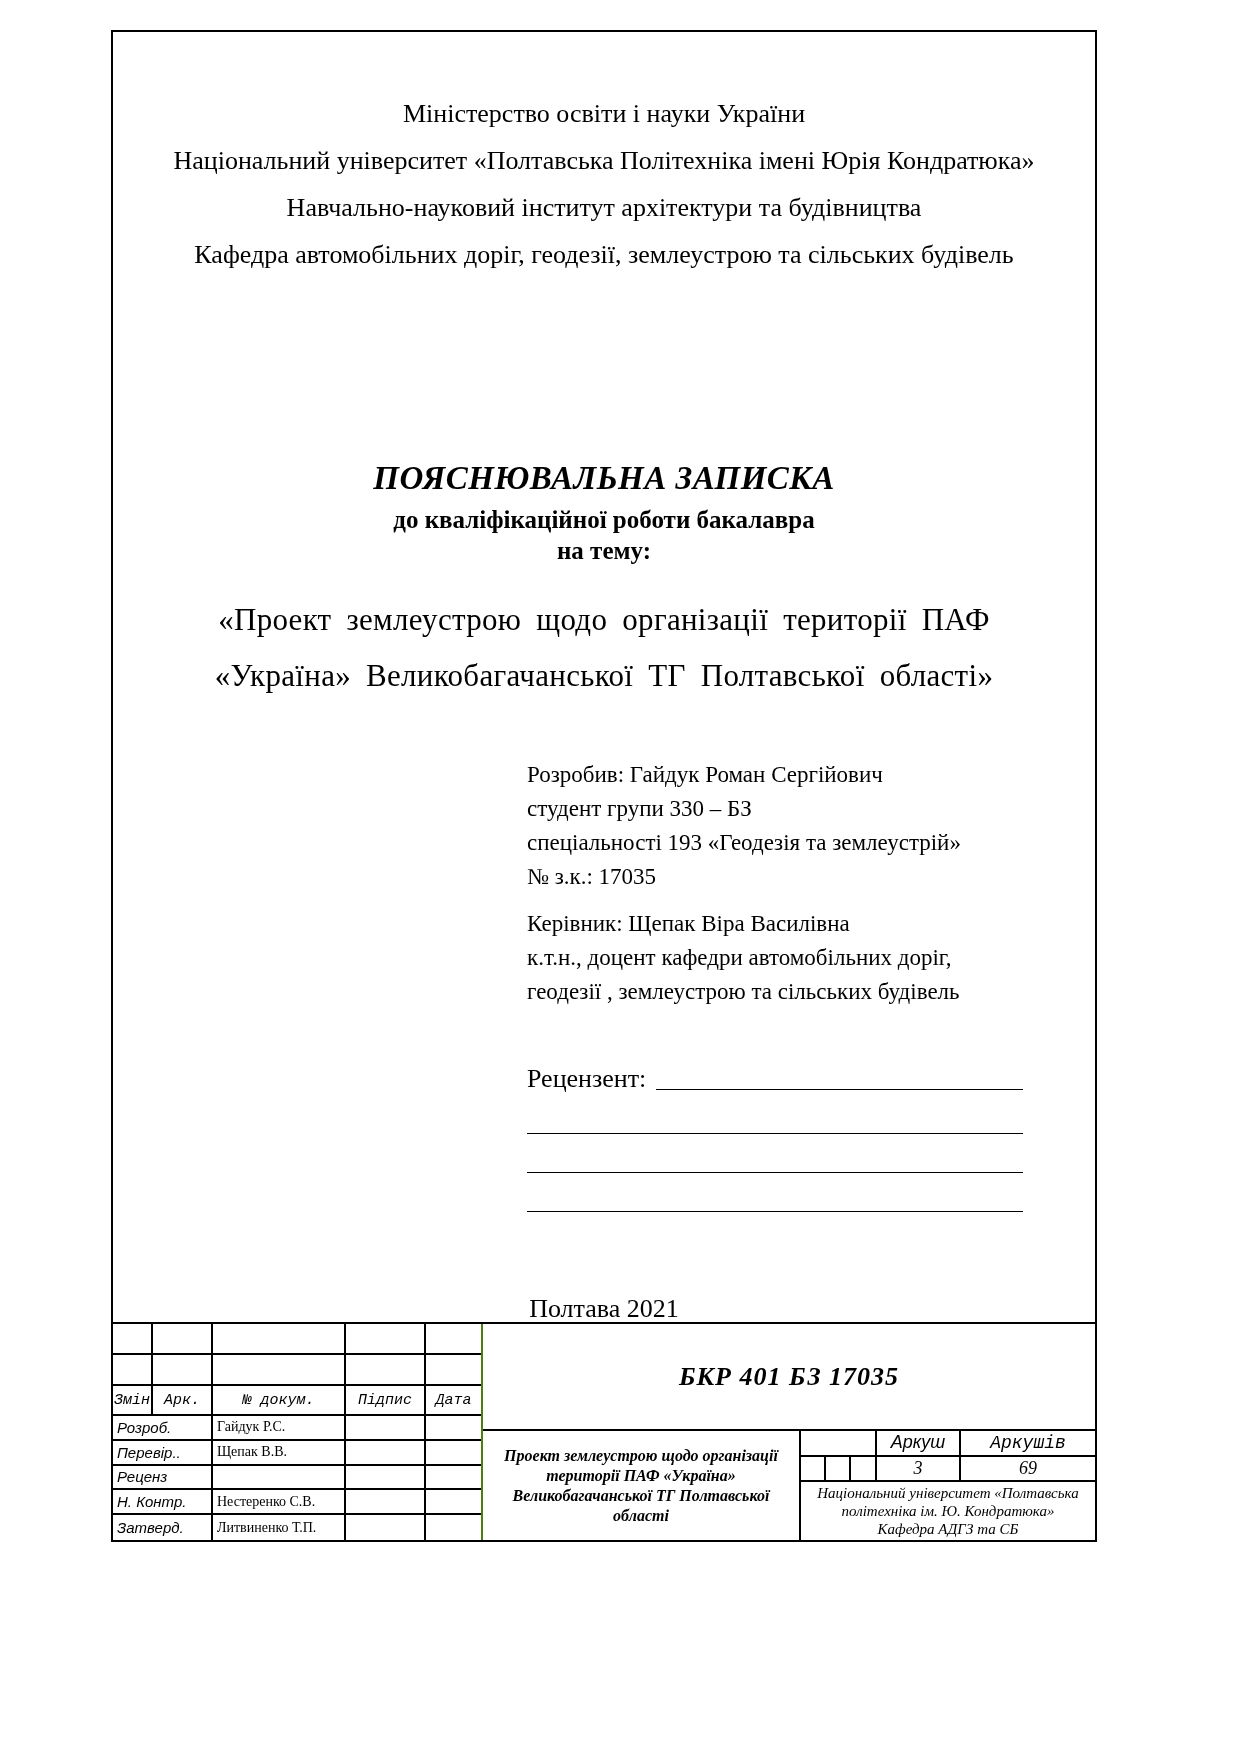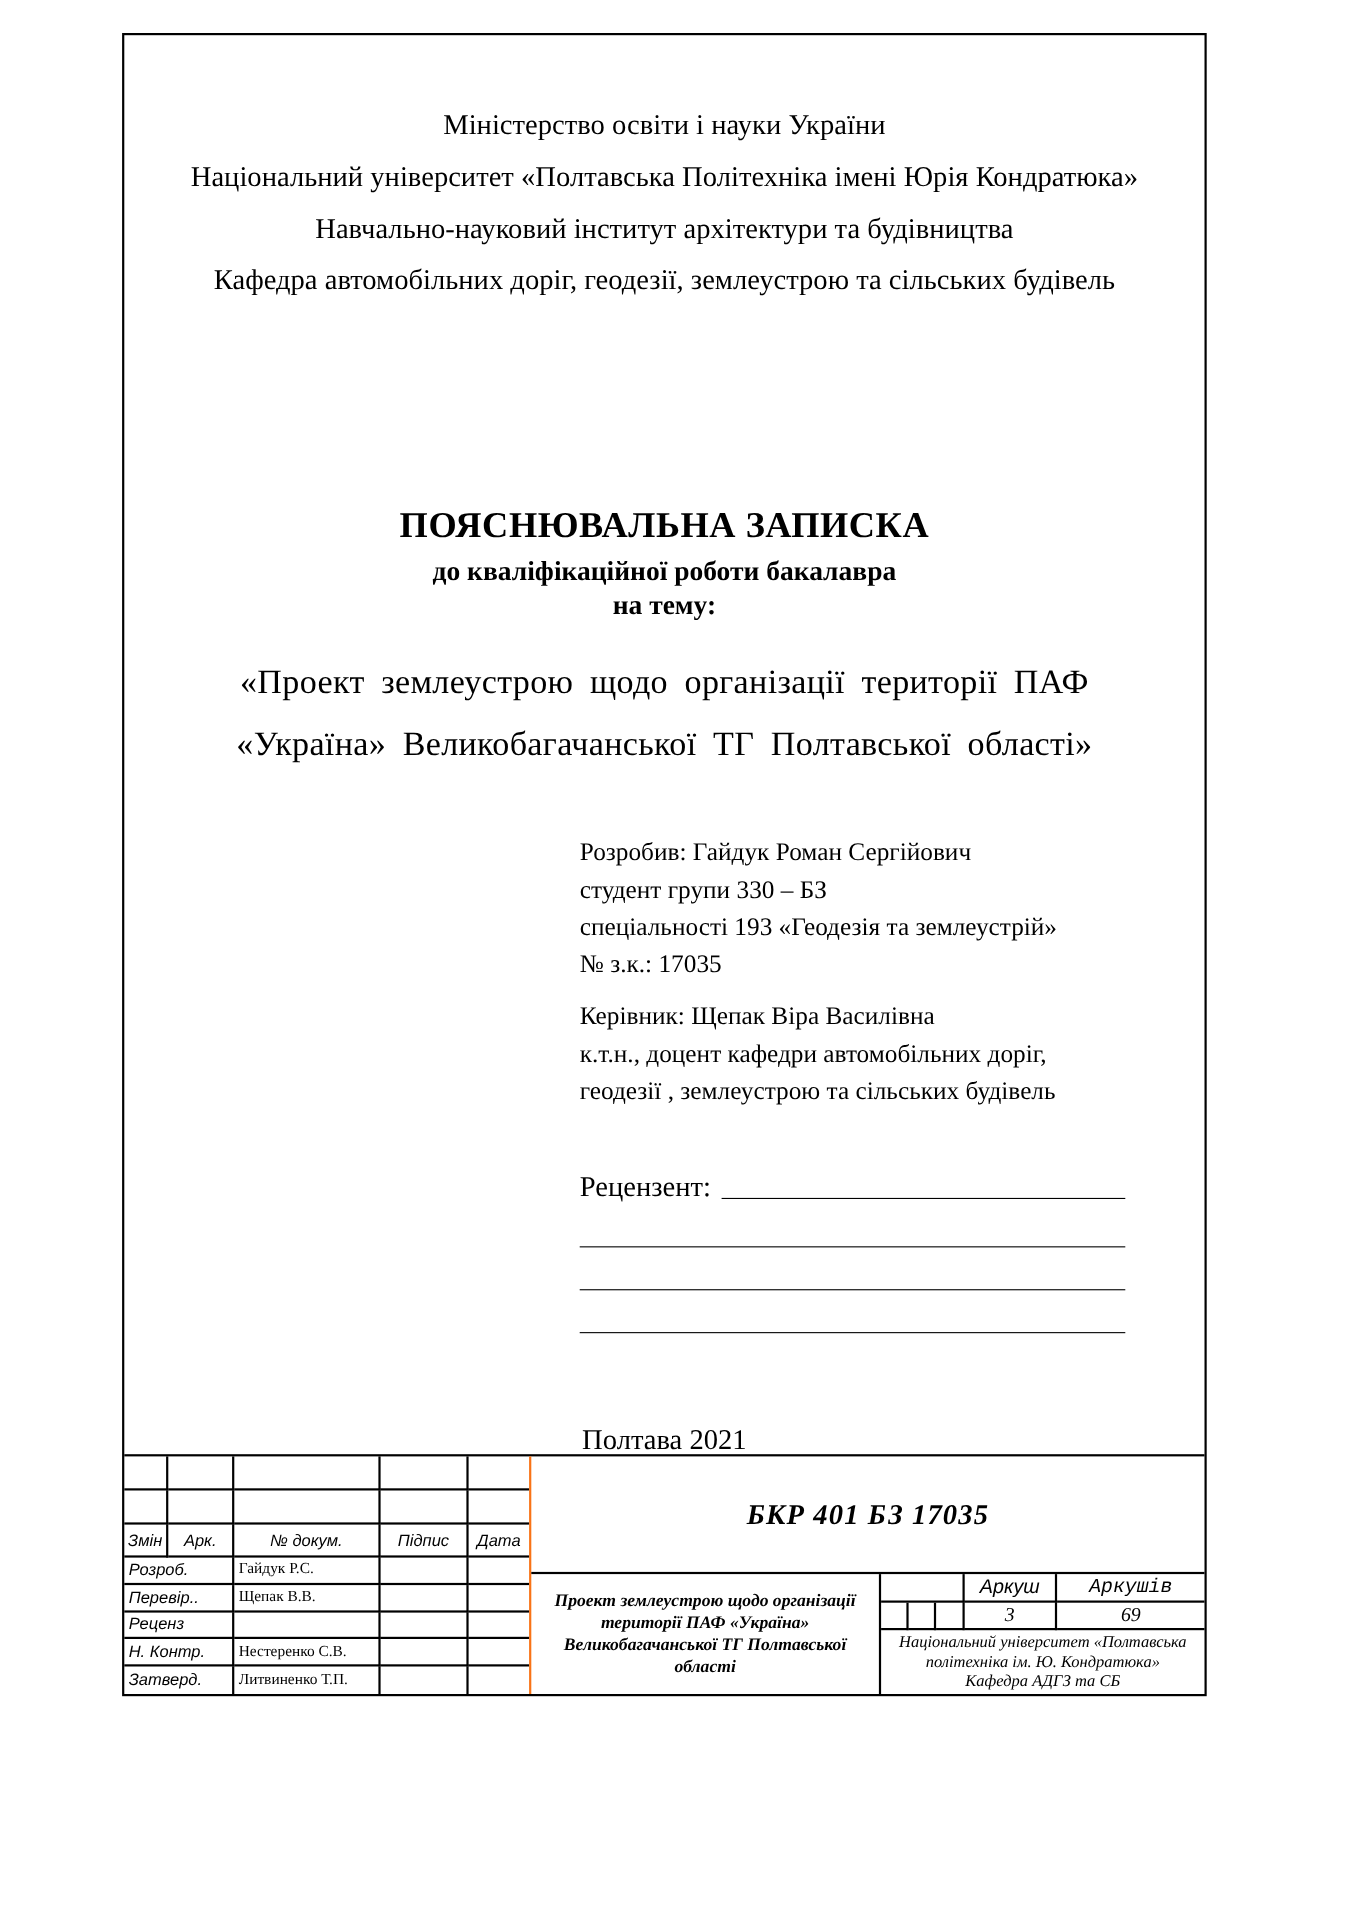--- a/index.html
+++ b/index.html
@@ -10,21 +10,21 @@
   }
   .frame {
     position:absolute; left:111px; top:30px; width:986px; height:1512px;
     border:2px solid #000; box-sizing:border-box;
   }
   .center-line { position:absolute; left:0; right:0; text-align:center; }
 
   .header-lines { position:absolute; top:58px; left:0; right:0; text-align:center;
     font-size:26px; line-height:47px; }
 
-  .doc-heading { top:428px; font-size:33px; font-weight:bold; letter-spacing:0.5px; }
+  .doc-heading { top:428px; font-size:33px; font-weight:bold; letter-spacing:0.5px;font-style:italic; }
   .doc-sub1   { top:474px; font-size:25px; font-weight:bold; }
   .doc-sub2   { top:505px; font-size:25px; font-weight:bold; }
 
   .topic { font-size:31px; word-spacing:7px; letter-spacing:0.3px; }
   .topic1 { top:570px; }
   .topic2 { top:626px; }
 
   .info-block { position:absolute; left:414px; font-size:23px; line-height:34px; }
   .author-block { top:726px; }
   .supervisor-block { top:875px; }
@@ -44,29 +44,29 @@
   .stamp { position:absolute; left:0; right:0; bottom:0; height:218px;
     border-top:2px solid #000; box-sizing:border-box; }
 
   .stamp-left { position:absolute; left:0; top:0; bottom:0; width:368px;
     display:grid; grid-template-columns:40px 60px 133px 80px 1fr;
     grid-template-rows:31px 31px 30px repeat(5, 1fr); }
   .sl-cell { border-right:2px solid #000; border-bottom:2px solid #000;
     box-sizing:border-box; overflow:hidden;
     font-family:"Liberation Sans","DejaVu Sans",sans-serif; font-style:italic;
     font-size:15px; display:flex; align-items:center; padding-left:4px; }
-  .sl-cell.center { justify-content:center; padding-left:0; }
+  .sl-cell.center { justify-content:center; padding-left:0;font-family:Liberation Mono, monospace; }
   .sl-cell.name { font-family:"Liberation Serif","DejaVu Serif",serif;
     font-style:normal; font-size:14px; }
   .span2 { grid-column:span 2; }
   .no-br { border-right:none; }
   .no-bb { border-bottom:none; }
 
   .stamp-right { position:absolute; left:368px; right:0; top:0; bottom:0;
-    border-left:2px solid #f97316; box-sizing:border-box;
+    border-left:2px solid #4d7c0f; box-sizing:border-box;
     display:flex; flex-direction:column; }
   .bkr-cell { height:107px; border-bottom:2px solid #000; box-sizing:border-box;
     display:flex; align-items:center; justify-content:center;
     font-style:italic; font-weight:600; font-size:26px; letter-spacing:1px; }
   .stamp-bottom { flex:1; display:flex; min-height:0; }
   .doc-title-cell { width:318px; border-right:2px solid #000; box-sizing:border-box;
     display:flex; align-items:center; justify-content:center; text-align:center;
     font-style:italic; font-weight:600; font-size:16px; line-height:20px;
     white-space:pre-line; padding:2px 6px; }
   .right-block { flex:1; display:flex; flex-direction:column; min-width:0; }

